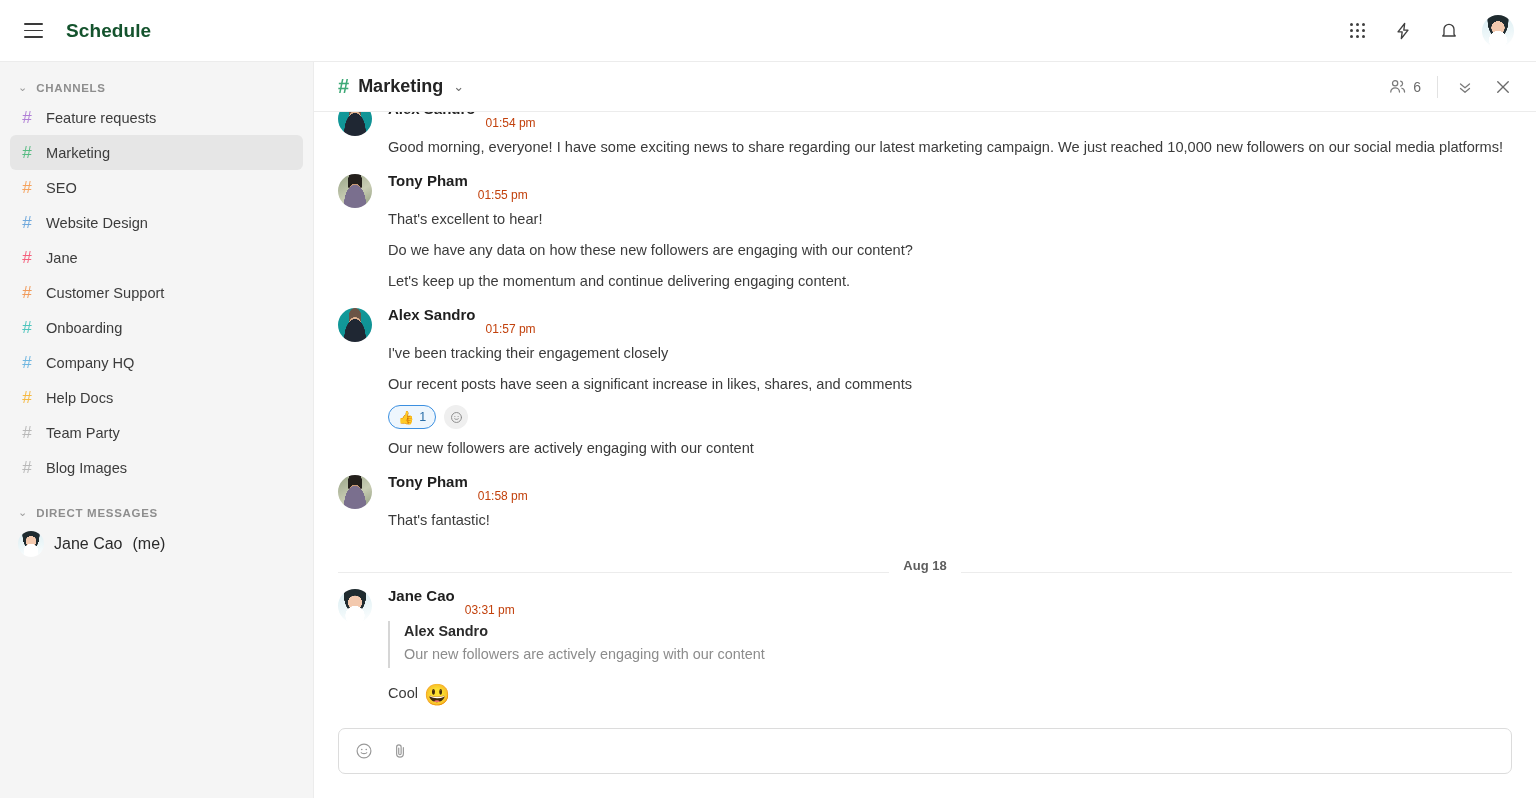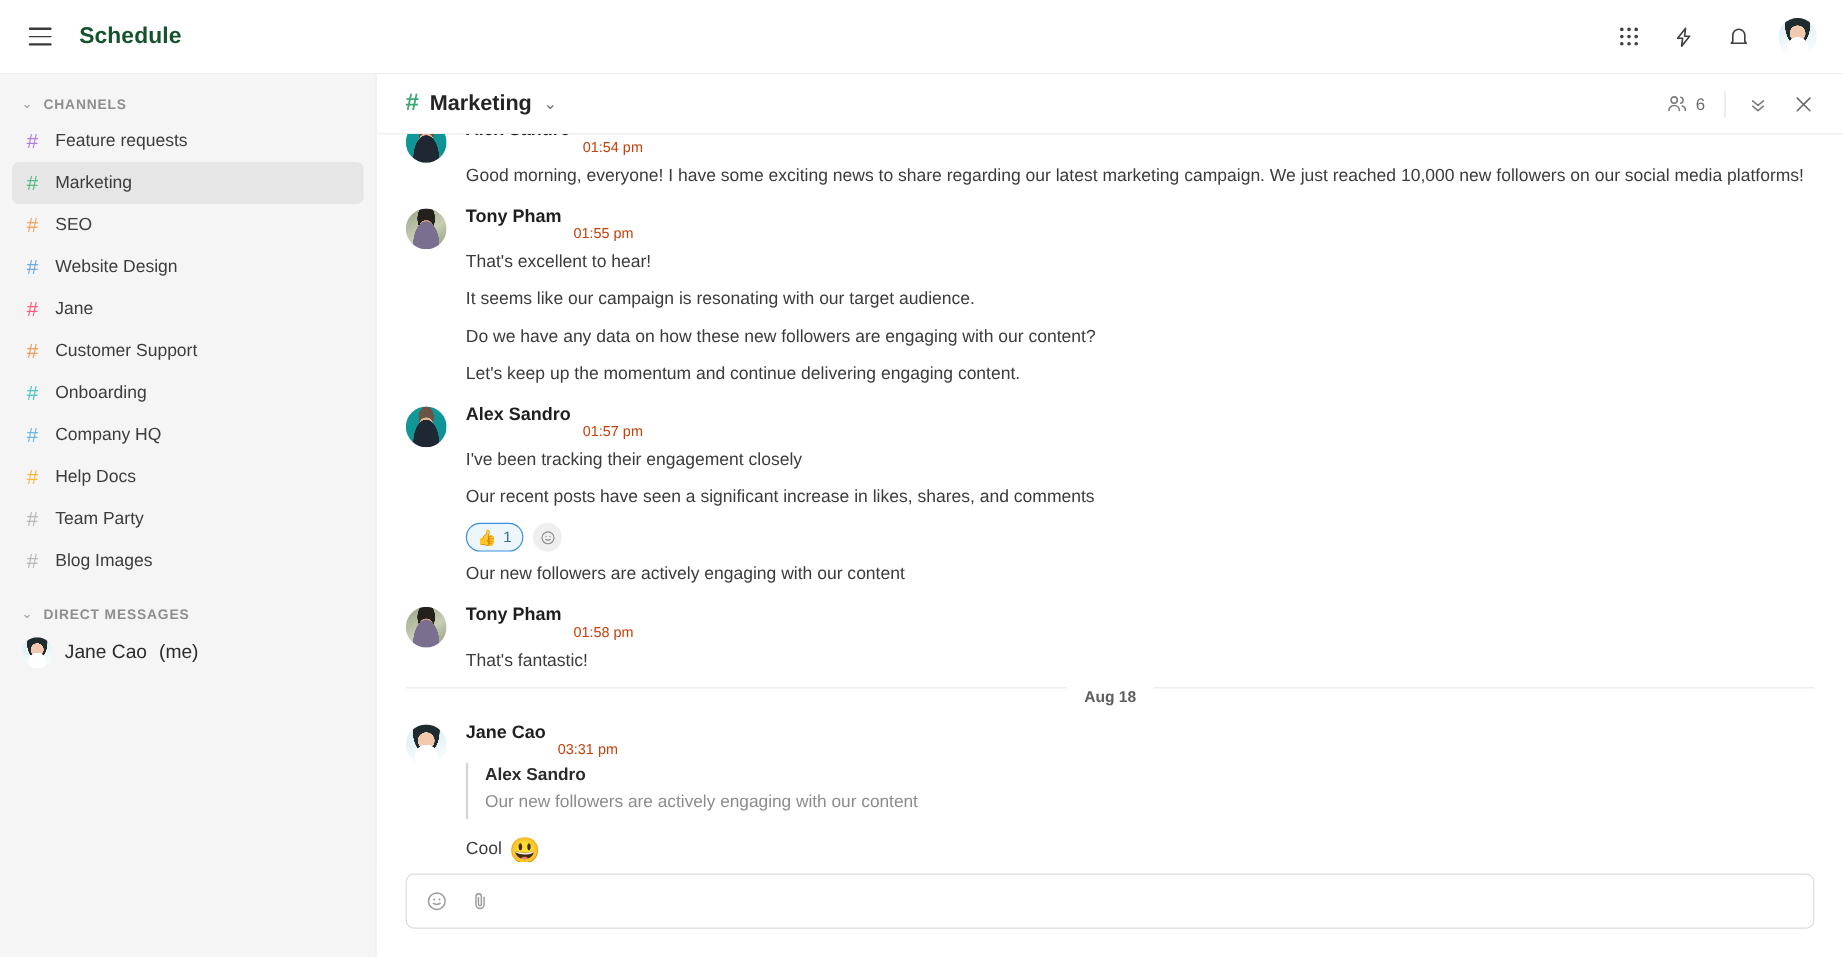--- a/index.html
+++ b/index.html
@@ -136,21 +136,21 @@
     border: 1px solid #3b8fe0; background: #eef6fd; cursor: pointer;
   }
   .reaction .emoji { font-size: 13px; line-height: 1; }
   .reaction .rcount { font-size: 12.5px; color: #2a6ea8; }
   .add-reaction {
     width: 24px; height: 24px; border-radius: 50%;
     background: #efefef; display: flex; align-items: center; justify-content: center;
     cursor: pointer; color: #8d8d8d; font-size: 12px;
   }
 
-  .date-divider { display: flex; align-items: flex-start; gap: 14px; margin: 6px 0 10px 0; }
+  .date-divider { display: flex; align-items: flex-end; gap: 14px; margin: 22px 0 10px 0; }
   .date-divider .rule { flex: 1 1 auto; height: 1px; background: #ececec; }
   .date-divider .date-label { font-size: 13px; font-weight: 700; color: #5e5e5e; white-space: nowrap; }
 
   .quote { border-left: 2.5px solid #d6d6d6; padding: 2px 0 2px 14px; margin: 4px 0 6px 0; }
   .quote-author { font-size: 14.4px; font-weight: 700; color: #2b2b2b; margin-bottom: 5px; }
   .quote-text { font-size: 14.4px; color: #8c8c8c; line-height: 1.5; }
   .inline-emoji { font-size: 21px; vertical-align: -4px; margin-left: 6px; }
 
   
   .composer-wrap { padding: 10px 24px 24px 24px; background: #fff; }
@@ -321,21 +321,20 @@
         </div>
 
         <div class="msg">
           <div class="avatar avatar-msg av-tony"></div>
           <div class="msg-body">
             <div class="msg-head">
               <span class="msg-author">Tony Pham</span>
               <span class="msg-time">01:55 pm</span>
             </div>
             <div class="msg-line">That's excellent to hear!</div>
-            <div class="msg-line">It seems like our campaign is resonating with our target audience.</div>
             <div class="msg-line">Do we have any data on how these new followers are engaging with our content?</div>
             <div class="msg-line">Let's keep up the momentum and continue delivering engaging content.</div>
           </div>
         </div>
 
         <div class="msg">
           <div class="avatar avatar-msg av-alex"></div>
           <div class="msg-body">
             <div class="msg-head">
               <span class="msg-author">Alex Sandro</span>

